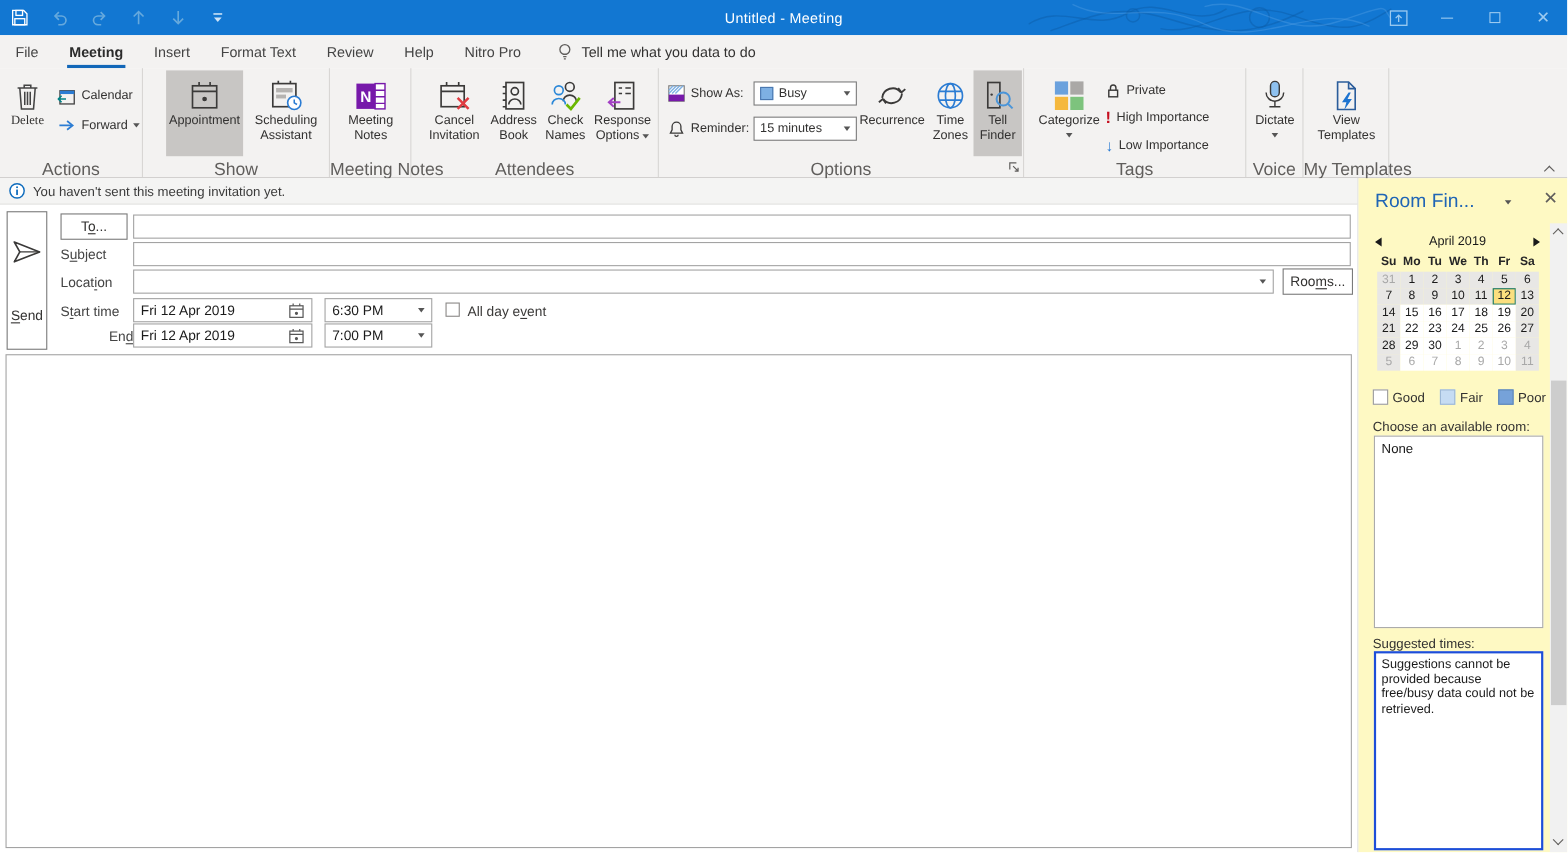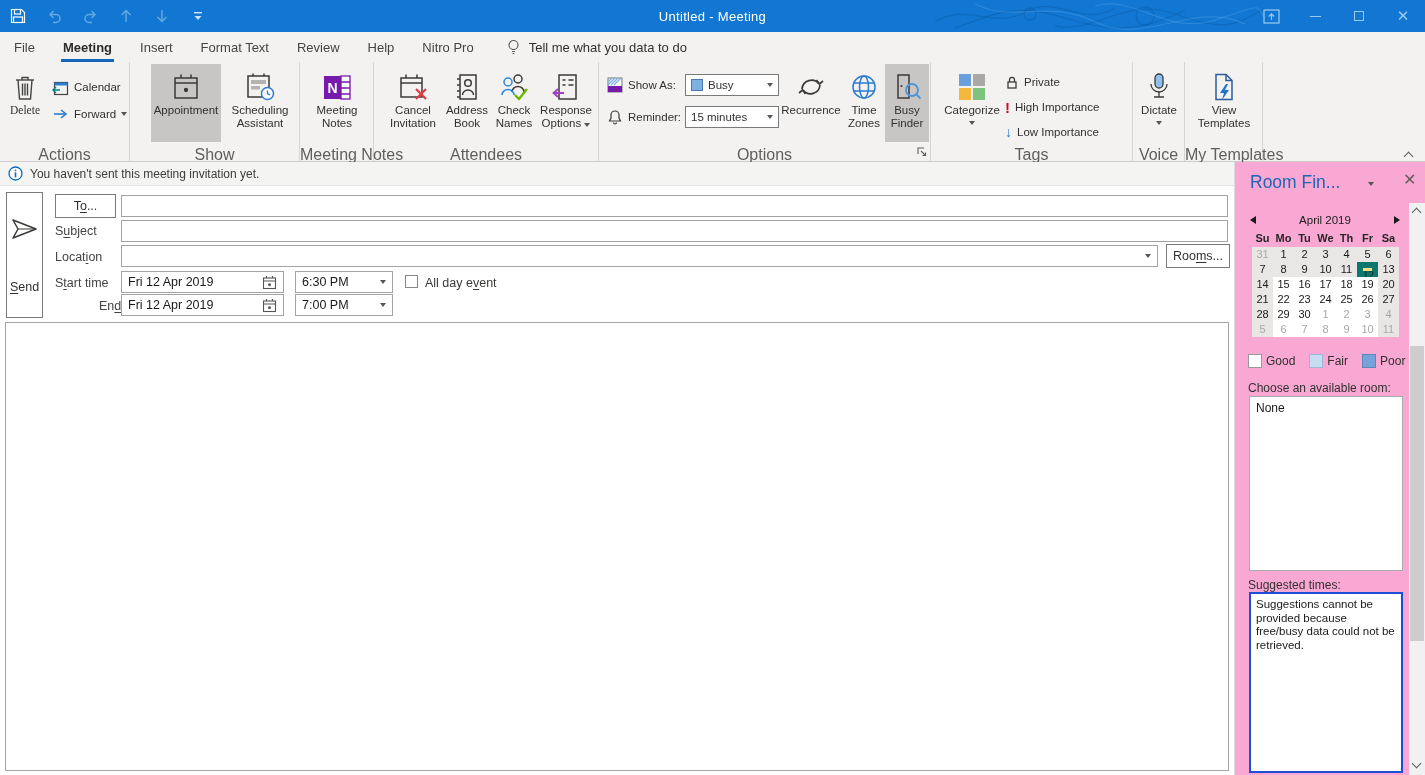--- a/index.html
+++ b/index.html
@@ -56,36 +56,36 @@
   #send-btn { position:absolute; left:6px; top:192px; width:37px; height:126px; background:#fff; border:1px solid #7a7a7a; display:flex; flex-direction:column; align-items:center; justify-content:center; gap:38px; font-size:12.5px; color:#323130; cursor:default; }
   .fieldbtn { position:absolute; background:#fff; border:1px solid #7a7a7a; display:flex; align-items:center; justify-content:center; font-size:12.5px; color:#323130; cursor:default; }
   .tinput { position:absolute; height:22px; background:#fff; border:1px solid #a3a3a3; font-size:12.5px; padding:0 4px; font-family:inherit; outline:none; }
   .fbox { position:absolute; height:22px; background:#fff; border:1px solid #a3a3a3; display:flex; align-items:center; font-size:12.5px; padding:0 6px; color:#1a1a1a; }
   .fbox .sp { flex:1; }
   #body-area { position:absolute; left:5px; top:322px; width:1224px; height:449px; background:#fff; border:1px solid #a3a3a3; }
   .checkbox { position:absolute; width:13px; height:13px; background:#fff; border:1px solid #8a8886; }
 
   
   #panel-divider { position:absolute; left:1234px; top:162px; width:1px; height:613px; background:#dcdcdc; }
-  #room-finder { position:absolute; left:1235px; top:162px; width:190px; height:613px; background:#f9a8d4; }
+  #room-finder { position:absolute; left:1235px; top:162px; width:190px; height:613px; background:#fef9c3; }
   #rf-title { position:absolute; left:15px; top:10px; font-size:17.5px; color:#2065b5; }
   #rf-dd { position:absolute; left:133px; top:20px; }
   #rf-close { position:absolute; left:168px; top:8px; font-size:16px; color:#605e5c; }
   #rf-scroll { position:absolute; right:0; top:41px; width:16px; height:572px; background:#f1f1f1; }
   #rf-thumb { position:absolute; left:1px; top:143px; width:14px; height:295px; background:#cdcdcd; }
   .cal-nav { position:absolute; left:15px; top:50px; width:150px; height:16px; display:flex; align-items:center; justify-content:space-between; font-size:11.5px; color:#1a1a1a; }
   .ntri-l { width:0; height:0; border-top:4.5px solid transparent; border-bottom:4.5px solid transparent; border-right:6px solid #1a1a1a; }
   .ntri-r { width:0; height:0; border-top:4.5px solid transparent; border-bottom:4.5px solid transparent; border-left:6px solid #1a1a1a; }
   #cal-days { position:absolute; left:17px; top:70px; display:grid; grid-template-columns:repeat(7,21px); }
   .cal-dh { font-size:11px; font-weight:bold; color:#262626; text-align:center; height:14px; }
   #cal-grid { position:absolute; left:17px; top:85px; display:grid; grid-template-columns:repeat(7,21px); grid-auto-rows:15px; }
   .cal-cell { font-size:11px; color:#1a1a1a; text-align:center; line-height:15px; background:#fff; }
   .cal-cell.gray { background:#e8e7e5; }
   .cal-cell.dim { color:#a8a8a8; }
-  .cal-cell.today { background:#fbdf7e; border:6px solid #0f766e; line-height:13px; color:#1a1a1a;font-family:Liberation Serif, serif; }
+  .cal-cell.today { background:#fbdf7e; border:1px solid #0f766e; line-height:13px; color:#1a1a1a; }
   #legend { position:absolute; left:13px; top:192px; display:flex; align-items:center; font-size:12px; color:#323130; }
   .lg-box { width:14px; height:14px; margin-right:4px; }
   #choose-label { position:absolute; left:13px; top:219px; font-size:12px; color:#323130; }
   #room-list { position:absolute; left:14px; top:234px; width:154px; height:175px; background:#fff; border:1px solid #ababab; overflow:hidden; }
   .room-item { font-size:12px; color:#1a1a1a; padding:4px 6px 0 6px; }
   #suggested-label { position:absolute; left:13px; top:416px; font-size:12px; color:#323130; }
   #suggestion-box { position:absolute; left:14px; top:430px; width:154px; height:181px; background:#fff; border:2px solid #1d4ed8; font-size:11.5px; line-height:13.5px; color:#1a1a1a; padding:4px 5px; }
   svg { display:block; }
 </style>
 </head>
@@ -365,21 +365,21 @@
     </div>
     <div class="bigbtn sel" style="left:286px;width:44px;">
       <span class="ic">
         <svg width="30" height="30" viewBox="0 0 30 30" fill="none">
           <rect x="6" y="3" width="11" height="23" stroke="#3b3a39" stroke-width="1.5"></rect>
           <circle cx="9.5" cy="14" r="1.1" fill="#3b3a39"></circle>
           <circle cx="20" cy="18" r="6" stroke="#4b95d8" stroke-width="1.8"></circle>
           <path d="M24.5,22.5 L28.5,26.5" stroke="#4b95d8" stroke-width="1.8"></path>
         </svg>
       </span>
-      <span>Busy Finder</span>
+      <span>Tell Finder</span>
     </div>
     <div id="dlg-launcher">
       <svg width="11" height="11" viewBox="0 0 11 11" fill="none" stroke="#605e5c" stroke-width="1.1">
         <path d="M2,8 V2 H8"></path>
             <path d="M5,5 L9.5,9.5 M9.5,6.5 V9.5 H6.5"></path>
       </svg>
     </div>
     <div class="glabel">Options</div>
   </div>
 

